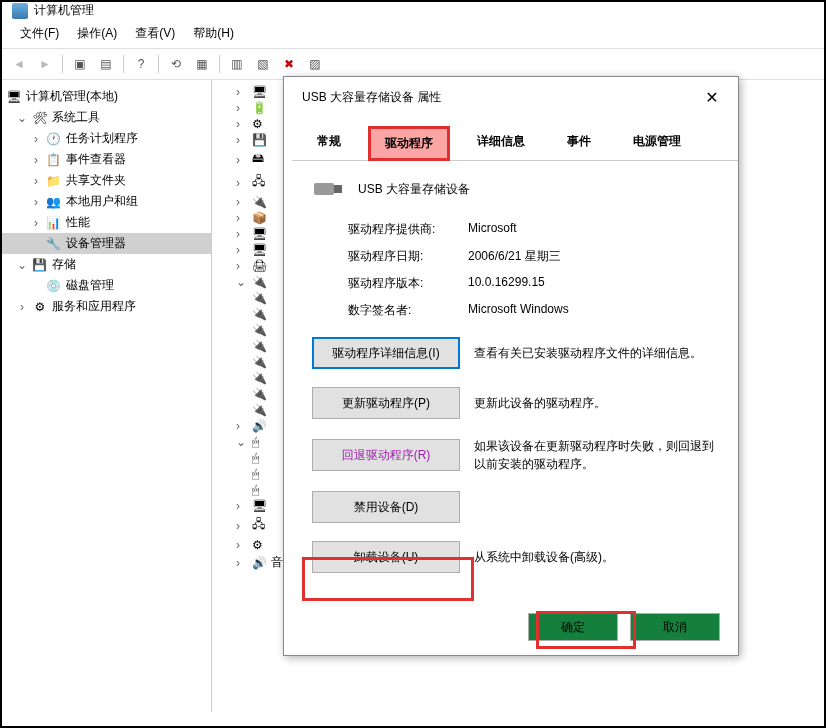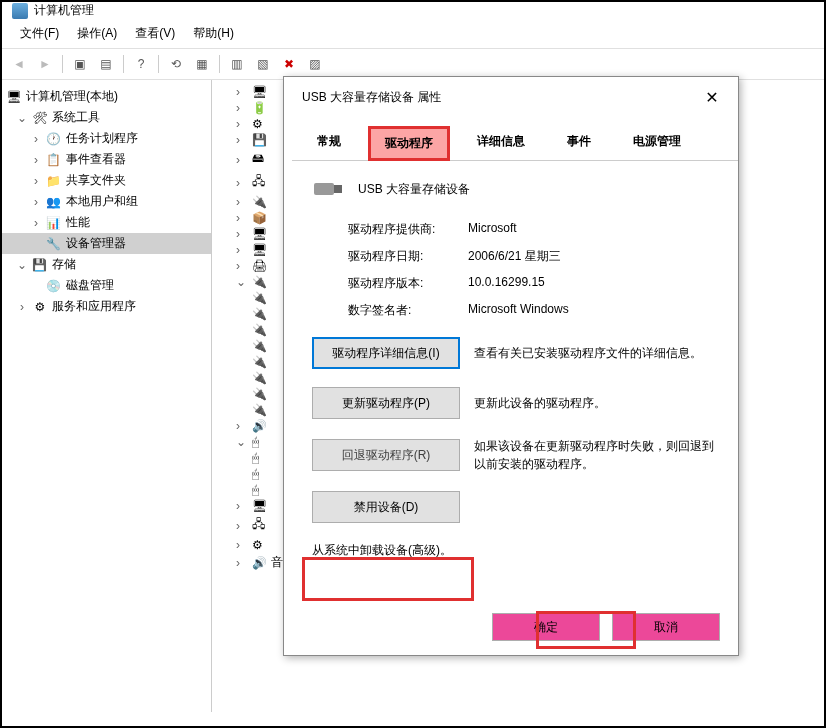--- a/index.html
+++ b/index.html
@@ -36,25 +36,25 @@
 .hl-red { border: 3px solid #e03030 !important; }
 
 .dlg-body { border-top: 1px solid #ccc; padding: 16px 20px; }
 .dev-header { display: flex; align-items: center; gap: 14px; margin-bottom: 20px; }
 .usb-icon { width: 32px; height: 24px; }
 .info-row { display: flex; margin: 10px 0 10px 36px; }
 .info-label { width: 120px; }
 .btn-row { display: flex; align-items: center; margin: 18px 0; gap: 14px; }
 .wbtn { width: 148px; height: 32px; border: 1px solid #adadad; background: #e1e1e1; display: flex; align-items: center; justify-content: center; }
 .wbtn.focus { border: 2px solid #0078d7; }
-.wbtn.dis { color: #404040; }
+.wbtn.dis { color: #a21caf; }
 .desc { flex: 1; line-height: 1.5; }
 
 .dlg-footer { position: absolute; bottom: 14px; right: 18px; display: flex; gap: 12px; }
-.fbtn { width: 108px; height: 28px; border: 1px solid #adadad; background: #ec4899; display: flex; align-items: center; justify-content: center; }
+.fbtn { width: 90px; height: 28px; border: 1px solid #adadad; background: #15803d; display: flex; align-items: center; justify-content: center; }
 
 .red-box { position: absolute; border: 3px solid #e03030; pointer-events: none; }
 
 .dev-line { display:flex; align-items:center; gap:4px; padding:1px 0; }
 </style>
 </head>
 <body>
 
 <div class="titlebar">
   <span class="icon"></span>
@@ -303,20 +303,21 @@
         <div class="desc">更新此设备的驱动程序。</div>
       </div>
     <div class="btn-row">
         <div class="wbtn dis">回退驱动程序(R)</div>
         <div class="desc">如果该设备在更新驱动程序时失败，则回退到以前安装的驱动程序。</div>
       </div>
     <div class="btn-row">
         <div class="wbtn">禁用设备(D)</div>
       </div>
     <div class="btn-row">
+        <div class="wbtn">卸载设备(U)</div>
         <div class="desc">从系统中卸载设备(高级)。</div>
       </div>
   </div>
   <div class="dlg-footer">
     <div class="fbtn">确定</div>
     <div class="fbtn">取消</div>
   </div>
 
   <div class="red-box" style="left:18px; top:480px; width:172px; height:44px;"></div>
   <div class="red-box" style="left:252px; top:534px; width:100px; height:38px;"></div>

